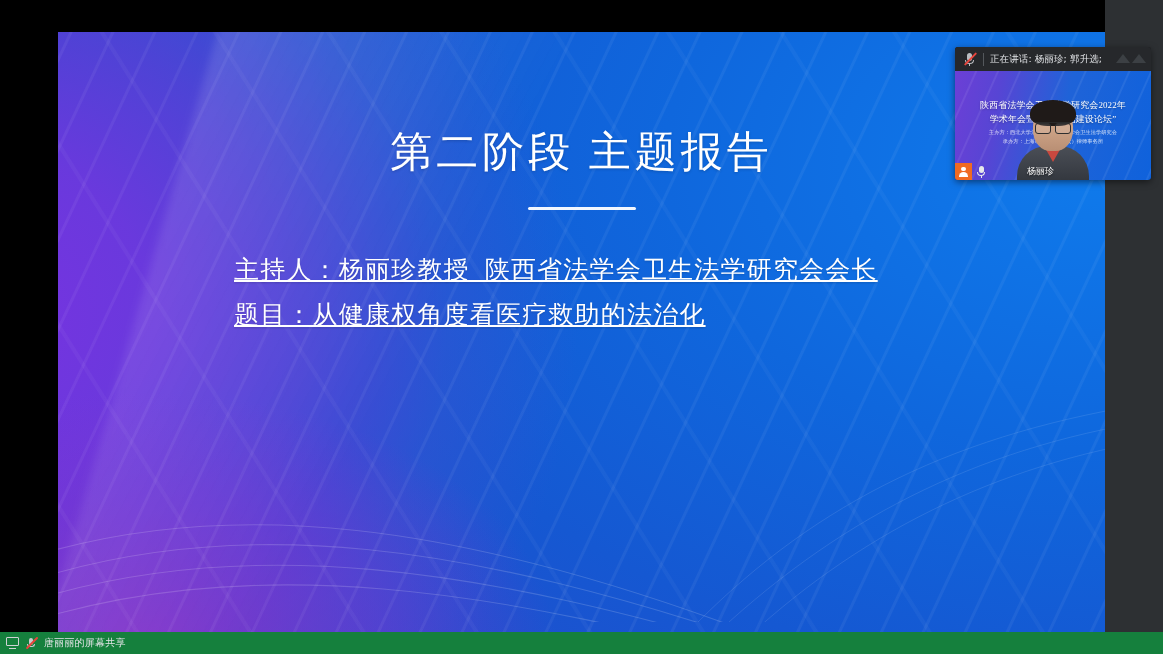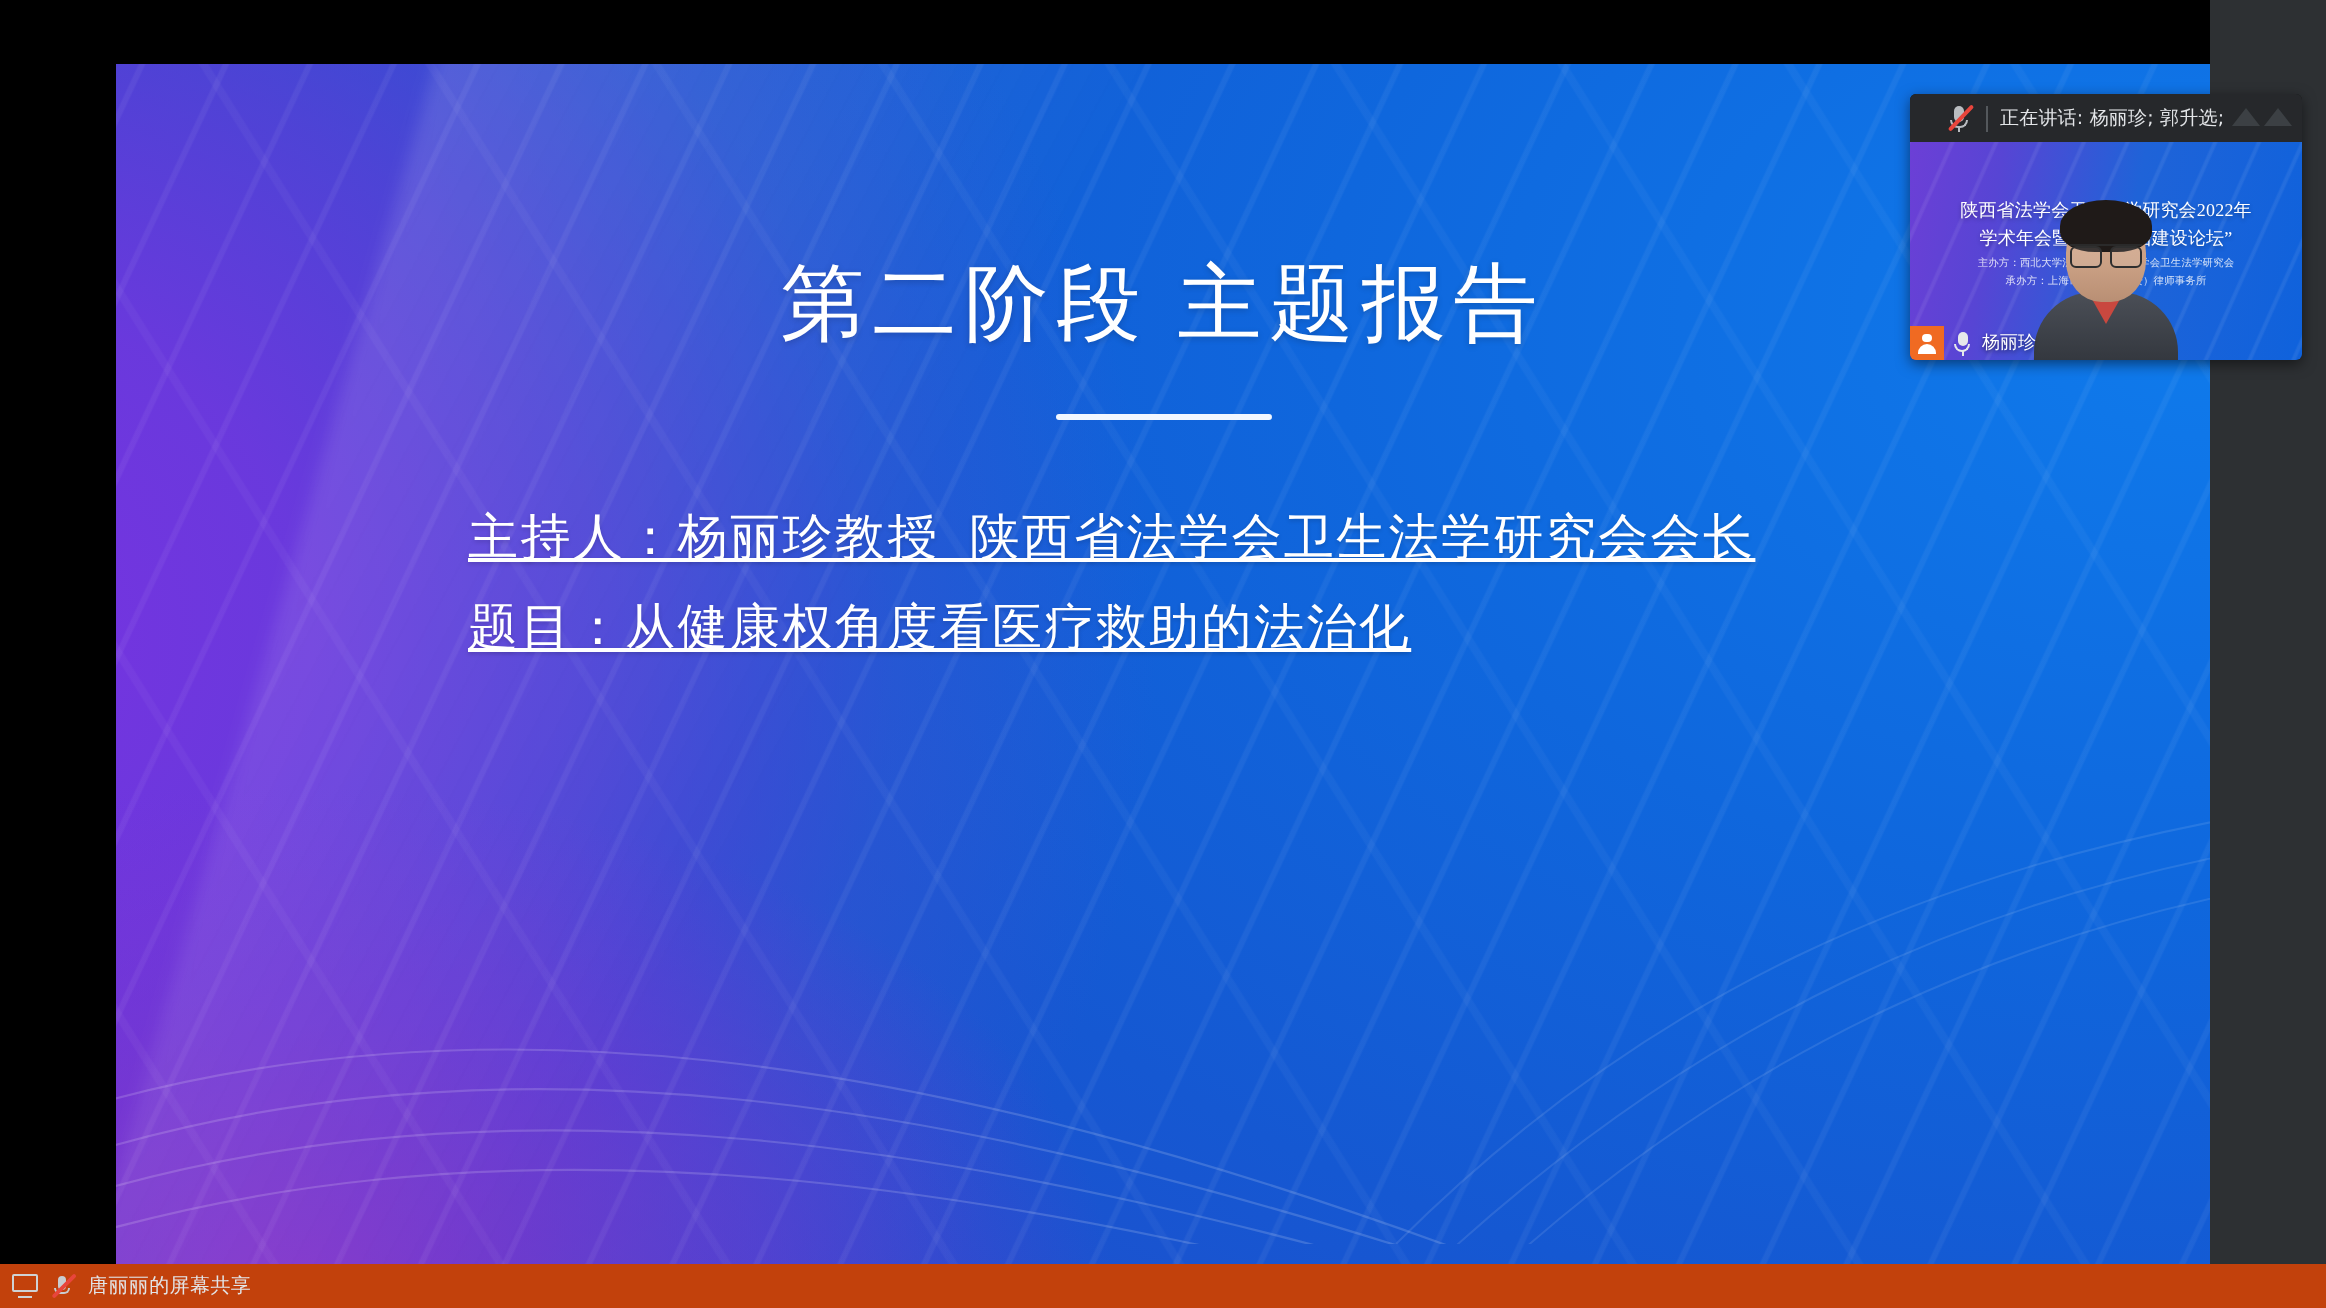--- a/index.html
+++ b/index.html
@@ -131,21 +131,21 @@
     background: #17191b;
     border-radius: 3px;
     overflow: hidden;
     box-shadow: 0 2px 7px rgba(0,0,0,.5);
   }
   .video-header {
     position: relative;
     height: 24px;
     background: #26282b;
     display: flex; align-items: center;
-    padding-left: 18px;
+    padding-left: 8px;
     gap: 6px;
   }
   .mic-off-icon { width: 14px; height: 14px; position: relative; flex: 0 0 auto; }
   .mic-off-icon .body {
     position: absolute; left: 4px; top: 1px;
     width: 5px; height: 8px; border-radius: 3px;
     background: #b9bcc0;
   }
   .mic-off-icon .stand {
     position: absolute; left: 2px; top: 8px;
@@ -291,28 +291,29 @@
   }
   .mic-on-icon .post {
     position: absolute; left: 4.8px; top: 10.4px; width: 1.2px; height: 2.2px; background:#e6e8ea;
   }
   .participant-name {
     color: #ffffff;
     font-size: 9px;
     font-family: Liberation Mono, monospace;
     text-shadow: 0 1px 2px rgba(0,0,0,.6);
     white-space: nowrap;
+    margin-left: 36px;
   }
 
   
   .taskbar {
     position: absolute;
     left: 0; bottom: 0;
     width: 1163px; height: 22px;
-    background: #c2410c;
+    background: #15803d;
     display: flex; align-items: center;
     gap: 6px;
     padding-left: 6px;
   }
   .monitor-icon { width: 13px; height: 12px; position: relative; flex: 0 0 auto; }
   .monitor-icon .screen {
     position: absolute; left: 0; top: 0; width: 13px; height: 9px;
     border: 1.3px solid #cfd2d5; border-radius: 1px;
   }
   .monitor-icon .base {

